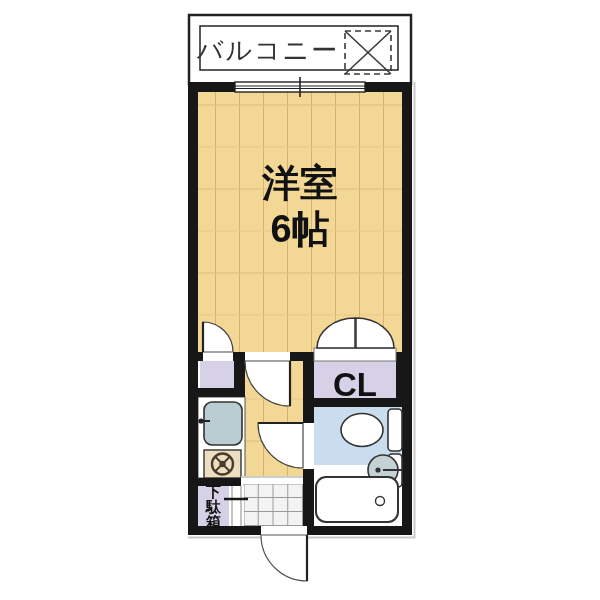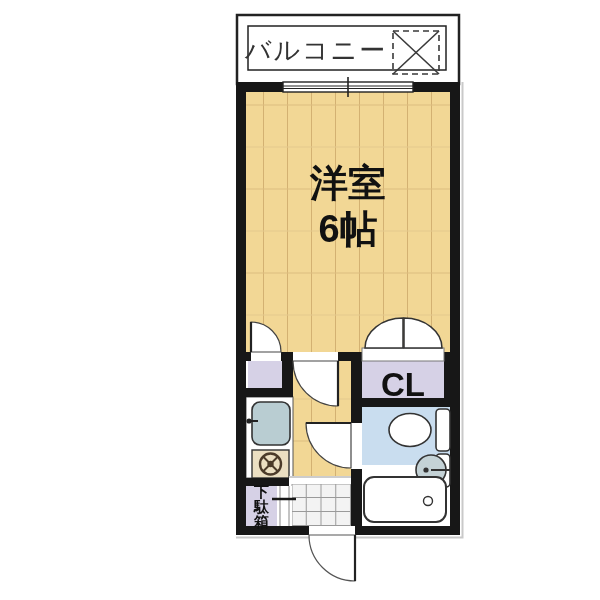--- a/index.html
+++ b/index.html
@@ -1,18 +1,18 @@
 <!DOCTYPE html>
 <html><head>
 <meta charset="utf-8">
 <style>
   html,body{margin:0;padding:0;background:#ffffff;}
   body{width:600px;height:600px;overflow:hidden;
        font-family:"Liberation Sans","DejaVu Sans",sans-serif;}
-  .stage{position:relative;width:552px;height:600px;background:#fff;margin-left:48px;}
+  .stage{position:relative;width:552px;height:600px;background:#fff;}
   svg{display:block;}
   text{font-family:"Liberation Sans","DejaVu Sans",sans-serif;fill:#111;}
   .room-label{font-size:38px;font-weight:700;}
   .cl-label{font-size:33px;font-weight:700;}
   .balcony-label{font-size:26px;font-weight:400;fill:#333;letter-spacing:2px;}
   .shoe-label{font-size:15px;font-weight:600;}
 </style>
 </head>
 <body>
 

